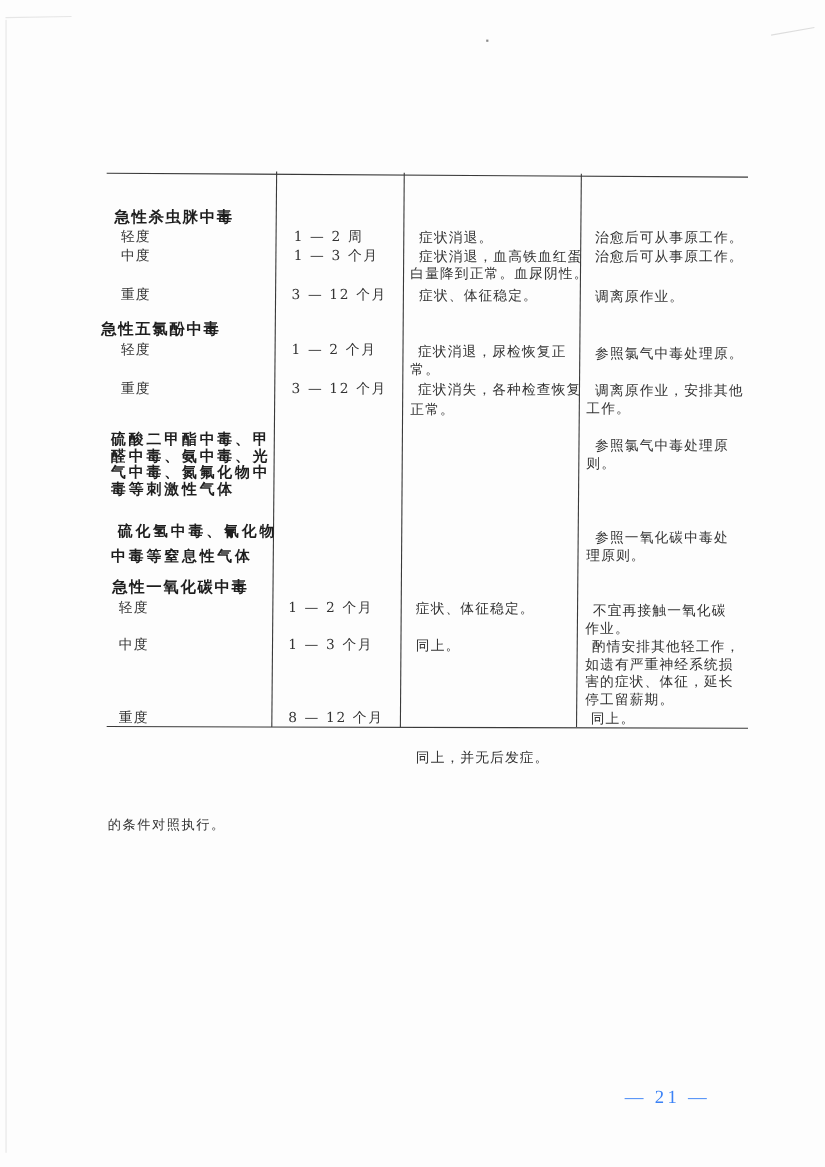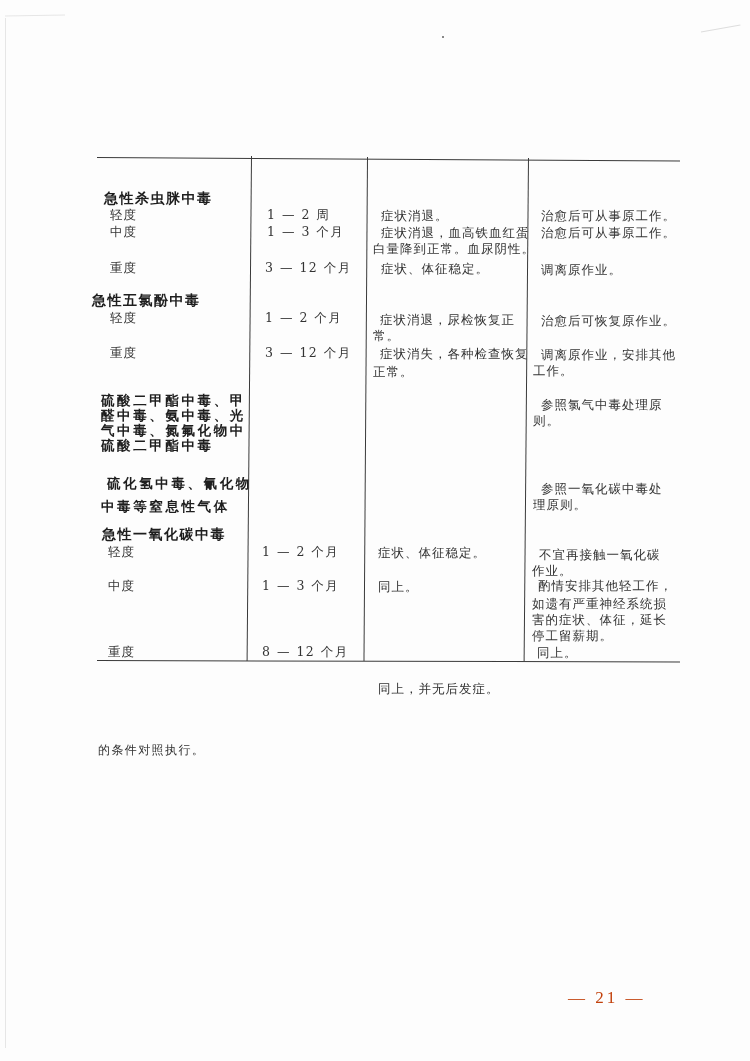--- a/index.html
+++ b/index.html
@@ -93,21 +93,21 @@
       white-space: nowrap;
       font-size: 12px;
       line-height: 14px;
       color: #333;
       letter-spacing: 1.4px;
     }
     .page-number {
       position: absolute;
       left: 568px; top: 988px;
       font-size: 17px;
-      color: #c2410c;
+      color: #3b82f6;
       white-space: nowrap;
       letter-spacing: 3px;
       font-family: "Liberation Serif", "DejaVu Serif", serif;
     }
   </style>
 </head>
 <body>
 
 <div class="page">
 
@@ -139,53 +139,53 @@
   <div class="t num" style="left:265px; top:260px;">3 — 12 个月</div>
   <div class="t" style="left:381px; top:261px;">症状、体征稳定。</div>
   <div class="t" style="left:541px; top:262px;">调离原作业。</div>
 
   <div class="t bold" style="left:92px; top:292px;">急性五氯酚中毒</div>
 
   <div class="t" style="left:110px; top:310px;">轻度</div>
   <div class="t num" style="left:265px; top:310px;">1 — 2 个月</div>
   <div class="t" style="left:380px; top:312px;">症状消退，尿检恢复正</div>
   <div class="t" style="left:373px; top:328px;">常。</div>
-  <div class="t" style="left:541px; top:313px;">治愈后可恢复原作业。</div>
+  <div class="t" style="left:541px; top:313px;">参照氯气中毒处理原。</div>
 
   <div class="t" style="left:110px; top:345px;">重度</div>
   <div class="t num" style="left:265px; top:345px;">3 — 12 个月</div>
   <div class="t" style="left:380px; top:346px;">症状消失，各种检查恢复</div>
   <div class="t" style="left:373px; top:364px;">正常。</div>
   <div class="t" style="left:541px; top:347px;">调离原作业，安排其他</div>
   <div class="t" style="left:533px; top:363px;">工作。</div>
 
   <div class="t boldgroup" style="left:101px; top:393px;">硫酸二甲酯中毒、甲</div>
   <div class="t boldgroup" style="left:101px; top:408px;">醛中毒、氨中毒、光</div>
   <div class="t boldgroup" style="left:101px; top:423px;">气中毒、氮氟化物中</div>
-  <div class="t boldgroup" style="left:101px; top:438px;">硫酸二甲酯中毒</div>
+  <div class="t boldgroup" style="left:101px; top:438px;">毒等刺激性气体</div>
   <div class="t" style="left:541px; top:397px;">参照氯气中毒处理原</div>
   <div class="t" style="left:533px; top:413px;">则。</div>
 
   <div class="t boldgroup" style="left:107px; top:476px;">硫化氢中毒、氰化物</div>
   <div class="t boldgroup" style="left:101px; top:499px;">中毒等窒息性气体</div>
   <div class="t" style="left:541px; top:481px;">参照一氧化碳中毒处</div>
   <div class="t" style="left:533px; top:497px;">理原则。</div>
 
   <div class="t bold" style="left:102px; top:526px;">急性一氧化碳中毒</div>
 
   <div class="t" style="left:108px; top:544px;">轻度</div>
   <div class="t num" style="left:262px; top:544px;">1 — 2 个月</div>
   <div class="t" style="left:378px; top:545px;">症状、体征稳定。</div>
   <div class="t" style="left:539px; top:547px;text-align:center;">不宜再接触一氧化碳</div>
   <div class="t" style="left:532px; top:563px;">作业。</div>
 
   <div class="t" style="left:108px; top:578px;">中度</div>
   <div class="t num" style="left:262px; top:578px;">1 — 3 个月</div>
   <div class="t" style="left:378px; top:579px;">同上。</div>
-  <div class="t" style="left:538px; top:580px;font-family:Liberation Mono, monospace;">酌情安排其他轻工作，</div>
+  <div class="t" style="left:538px; top:580px;">酌情安排其他轻工作，</div>
   <div class="t" style="left:532px; top:596px;">如遗有严重神经系统损</div>
   <div class="t" style="left:532px; top:612px;">害的症状、体征，延长</div>
   <div class="t" style="left:532px; top:628px;">停工留薪期。</div>
 
   <div class="t" style="left:108px; top:644px;">重度</div>
   <div class="t num" style="left:262px; top:644px;">8 — 12 个月</div>
   <div class="t" style="left:378px; top:645px;margin-top:36px;">同上，并无后发症。</div>
   <div class="t" style="left:537px; top:645px;">同上。</div>
 
   <div class="note" style="left:98px; top:743px;">的条件对照执行。</div>

